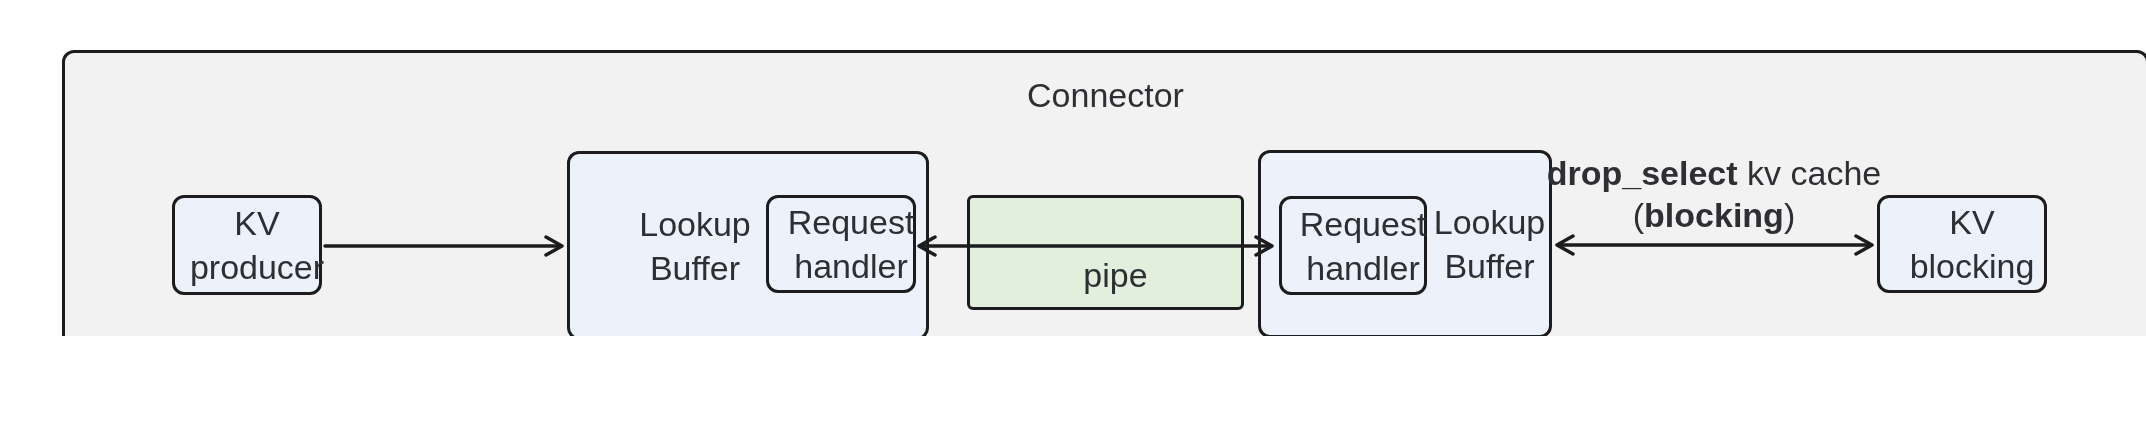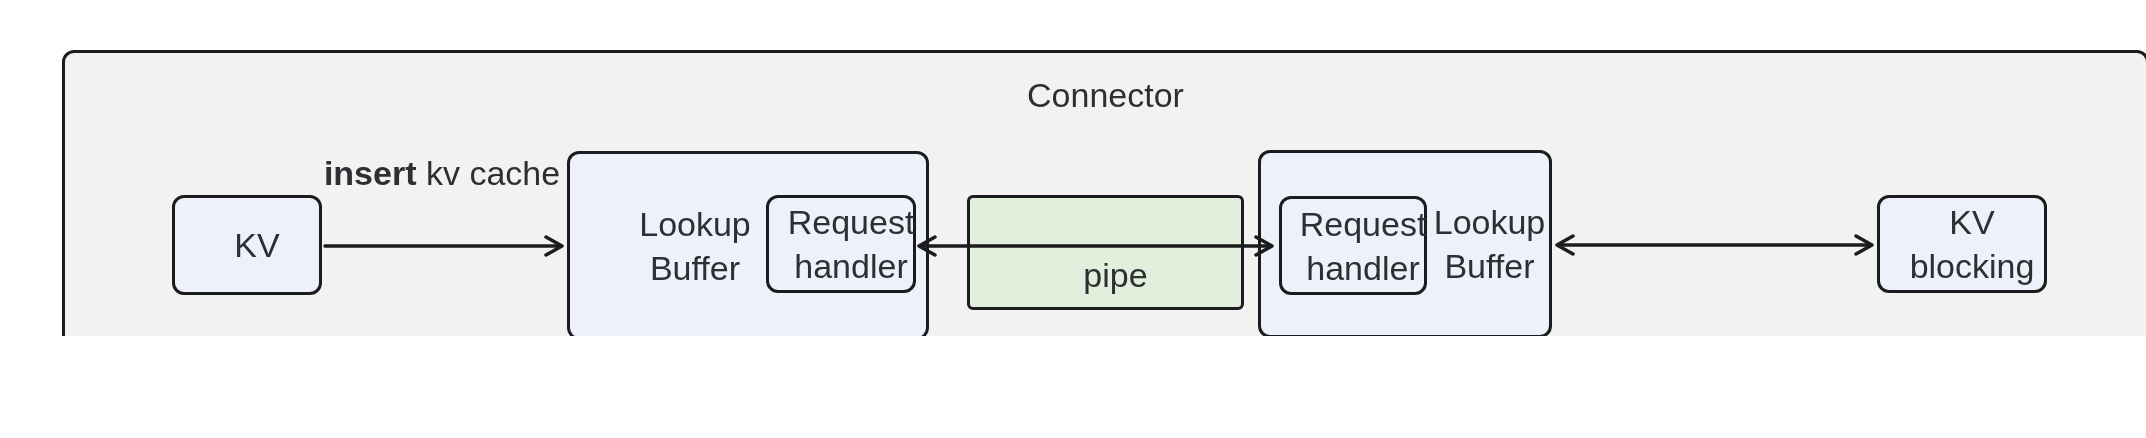--- a/index.html
+++ b/index.html
@@ -112,20 +112,21 @@
 <body>
 
 <div class="canvas">
 
   <div class="container-box">
     <div class="container-title">Connector</div>
   </div>
 
   <div class="node kv-producer">
     <div>KV</div>
+    <div>producer</div>
   </div>
 
   <div class="node lookup-left"></div>
   <div class="float-label lb-left-label">
     <div>Lookup</div>
     <div>Buffer</div>
   </div>
   <div class="node req-left">
     <div>Request</div>
     <div>handler</div>
@@ -144,23 +145,26 @@
     <div>Request</div>
     <div>handler</div>
   </div>
 
   <div class="node kv-consumer">
     <div>KV</div>
     <div>blocking</div>
   </div>
 
   <div class="edge-label edge-label-insert">
-    <div><b>insert</b><span> kv cache</span></div>
   </div>
 
+  <div class="edge-label edge-label-drop">
+    <div><b>drop_select</b><span> kv cache</span></div>
+    <div><span>(</span><b>blocking</b><span>)</span></div>
+  </div>
 
   <svg class="arrow-layer" viewBox="0 0 2146 438" xmlns="http://www.w3.org/2000/svg">
     <g>
       <line x1="296" y1="246" x2="531" y2="246"></line>
       <polyline points="517,237 533,246 517,255"></polyline>
     </g>
     <g>
       <line x1="892" y1="246" x2="1241" y2="246"></line>
       <polyline points="906,237 890,246 906,255"></polyline>
       <polyline points="1227,237 1243,246 1227,255"></polyline>

